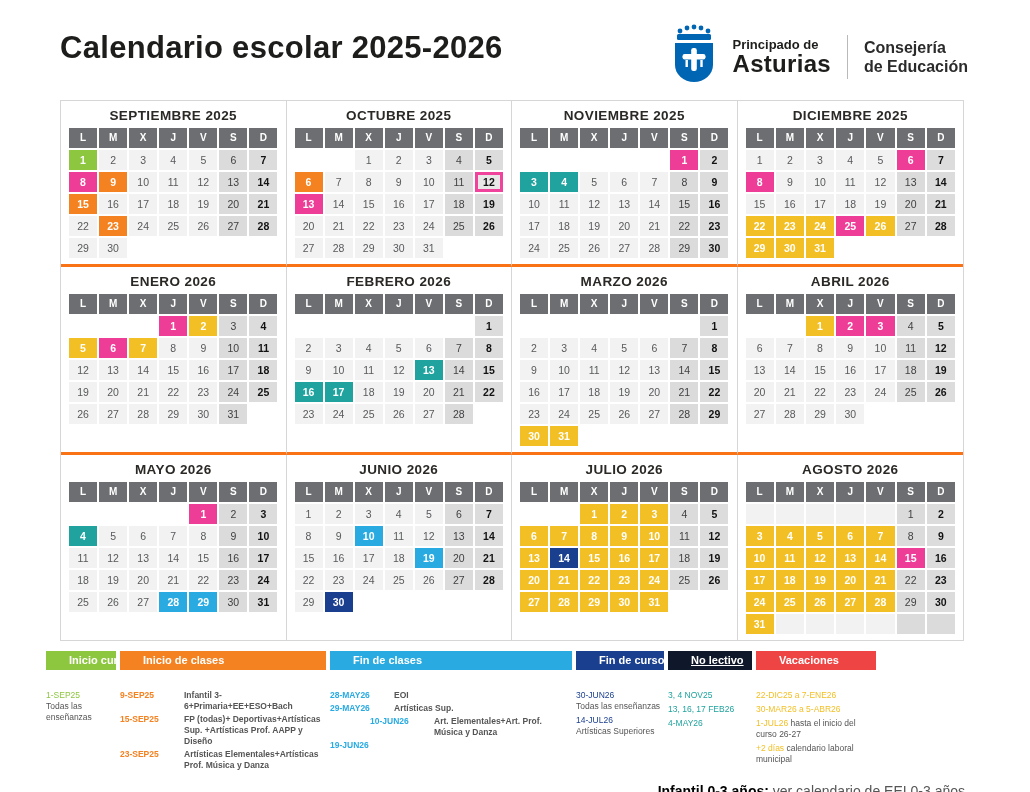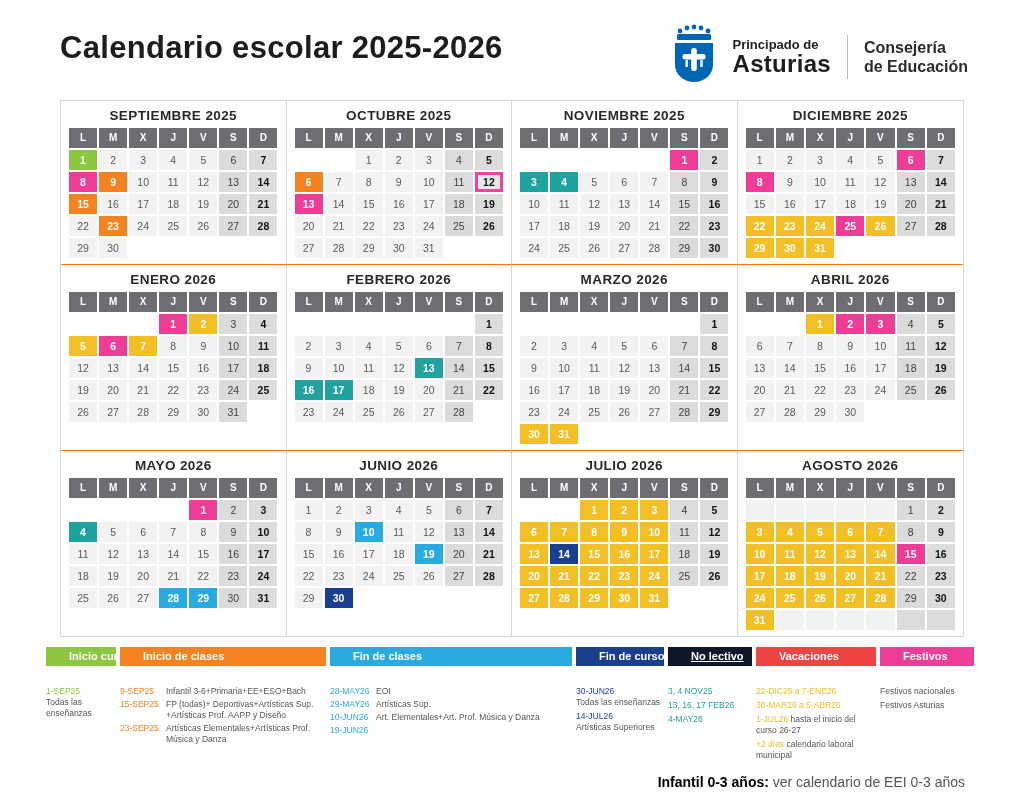--- a/index.html
+++ b/index.html
@@ -11,21 +11,21 @@
   .page-title { font-size:31px; font-weight:600; letter-spacing:0.3px; color:#1d1d1b; margin-top:6px; }
   .brand { display:flex; align-items:center; gap:12px; }
   .brand-names { display:flex; flex-direction:column; line-height:1.05; }
   .brand-small { font-size:13px; font-weight:700; color:#1d1d1b; }
   .brand-big { font-size:24px; font-weight:700; color:#1d1d1b; letter-spacing:0.3px; }
   .brand-div { width:1px; height:44px; background:#b9b9b9; margin:0 4px; }
   .brand-dept { display:flex; flex-direction:column; line-height:1.2; font-size:16px; font-weight:600; color:#2b2b2b; }
 
   
   .months { margin:10px 66px 0 60px; display:grid; grid-template-columns:repeat(4,1fr); border:1px solid #d6d6d6; }
-  .month { padding:7px 8px 6px; min-height:152px; border-right:1px solid #d6d6d6; border-bottom:1px solid #f97316; }
+  .month { padding:7px 8px 6px; min-height:152px; border-right:1px solid #d6d6d6; border-bottom:3px solid #f97316; }
   .month:nth-child(4n) { border-right:none; }
   .month:nth-child(n+9) { border-bottom:none; }
   .mtitle { text-align:center; font-size:13.5px; font-weight:600; letter-spacing:0.4px; color:#2b2926; margin-bottom:5px; }
   .wk { display:grid; grid-template-columns:repeat(7,1fr); gap:2px; margin-top:2px; }
   .cell { height:20px; line-height:20px; text-align:center; font-size:10.5px; color:#58595B; background:#F2F2F2; }
   .dh { background:#6D6E71; color:#fff; font-weight:700; font-size:10px; }
   .c-sat { background:#DBDBDB; color:#414042; }
   .c-sun { background:#DCDCDC; color:#121212; font-weight:700; }
   .c-green  { background:#8DC63F; color:#fff; font-weight:700; }
   .c-orange { background:#F58220; color:#fff; font-weight:700; }
@@ -41,21 +41,21 @@
 
   
   .legend { margin:10px 50px 0 46px; display:flex; gap:4px; align-items:flex-start; }
   .lsec { flex:none; }
   .lsec:nth-child(1){ width:70px; } .lsec:nth-child(2){ width:206px; }
   .lsec:nth-child(3){ width:242px; } .lsec:nth-child(4){ width:88px; }
   .lsec:nth-child(5){ width:84px; } .lsec:nth-child(6){ width:120px; }
   .lsec:nth-child(7){ width:94px; }
   .lhead { height:19px; line-height:19px; color:#fff; font-weight:700; font-size:11px; padding-left:23px; white-space:nowrap; overflow:hidden; }
   .lbody { padding-top:20px; font-size:8.5px; color:#555; line-height:1.3; }
-  .lrow { display:flex; gap:2px; margin-bottom:2px; }
+  .lrow { display:flex; gap:20px; margin-bottom:2px;font-weight:bold; }
   .lrow .ldate { flex:0 0 44px; }
   .lentry { margin-bottom:3px; }
 
   .note { text-align:right; margin:10px 65px 0 0; font-size:14px; color:#555; }
   .note b { color:#000; }
 
   
   .footer { display:flex; align-items:flex-start; margin:22px 60px 0; font-size:8.5px; color:#4d4d4d; line-height:1.4; }
   .lic { width:150px; margin-left:12px; }
   .lic b, .res b { color:#1a1a1a; }
@@ -832,21 +832,21 @@
         <div class="lbody">
           <div class="lrow">
             <span class="ldate" style="color: rgb(41, 171, 226);">28-MAY26</span>
             <span>EOI</span>
           </div>
           <div class="lrow">
             <span class="ldate" style="color: rgb(41, 171, 226);">29-MAY26</span>
             <span>Artísticas Sup.</span>
           </div>
           <div class="lrow">
-            <span class="ldate" style="color: rgb(41, 171, 226);">10-JUN26</span>
+            <span class="ldate" style="color: rgb(41, 171, 226); margin-left: 40px;">10-JUN26</span>
             <span>Art. Elementales+Art. Prof. Música y Danza</span>
           </div>
           <div class="lrow">
             <span class="ldate" style="color: rgb(41, 171, 226);">19-JUN26</span>
           </div>
         </div>
       </div>
       <div class="lsec">
         <div class="lhead" style="background: rgb(27, 63, 143);">Fin de curso</div>
         <div class="lbody">
@@ -862,31 +862,20 @@
           <div class="lentry"><span style="color: rgb(32, 163, 158);">4-MAY26</span></div>
         </div>
       </div>
       <div class="lsec">
         <div class="lhead" style="background: #ef4444;">Vacaciones</div>
         <div class="lbody">
           <div class="lentry"><span style="color: rgb(242, 191, 36);">22-DIC25 a 7-ENE26</span></div>
           <div class="lentry"><span style="color: rgb(242, 191, 36);">30-MAR26 a 5-ABR26</span></div>
           <div class="lentry"><span style="color: rgb(242, 191, 36);">1-JUL26</span><span> hasta el inicio del curso 26-27</span></div>
           <div class="lentry"><span style="color: rgb(242, 191, 36);">+2 días</span><span> calendario laboral municipal</span></div>
-        </div>
-      </div>
-      <div class="lsec">
-        <div class="lhead" style="background: rgb(238, 61, 150);">Festivos</div>
-        <div class="lbody">
-          <div class="lentry">
-            <div>Festivos nacionales</div>
-          </div>
-          <div class="lentry">
-            <div>Festivos Asturias</div>
-          </div>
         </div>
       </div>
     </div>
 
   <div class="note">
     <b>Infantil 0-3 años:</b><span> ver calendario de EEI 0-3 años</span>
   </div>
 
   <div class="footer">
     <span>

